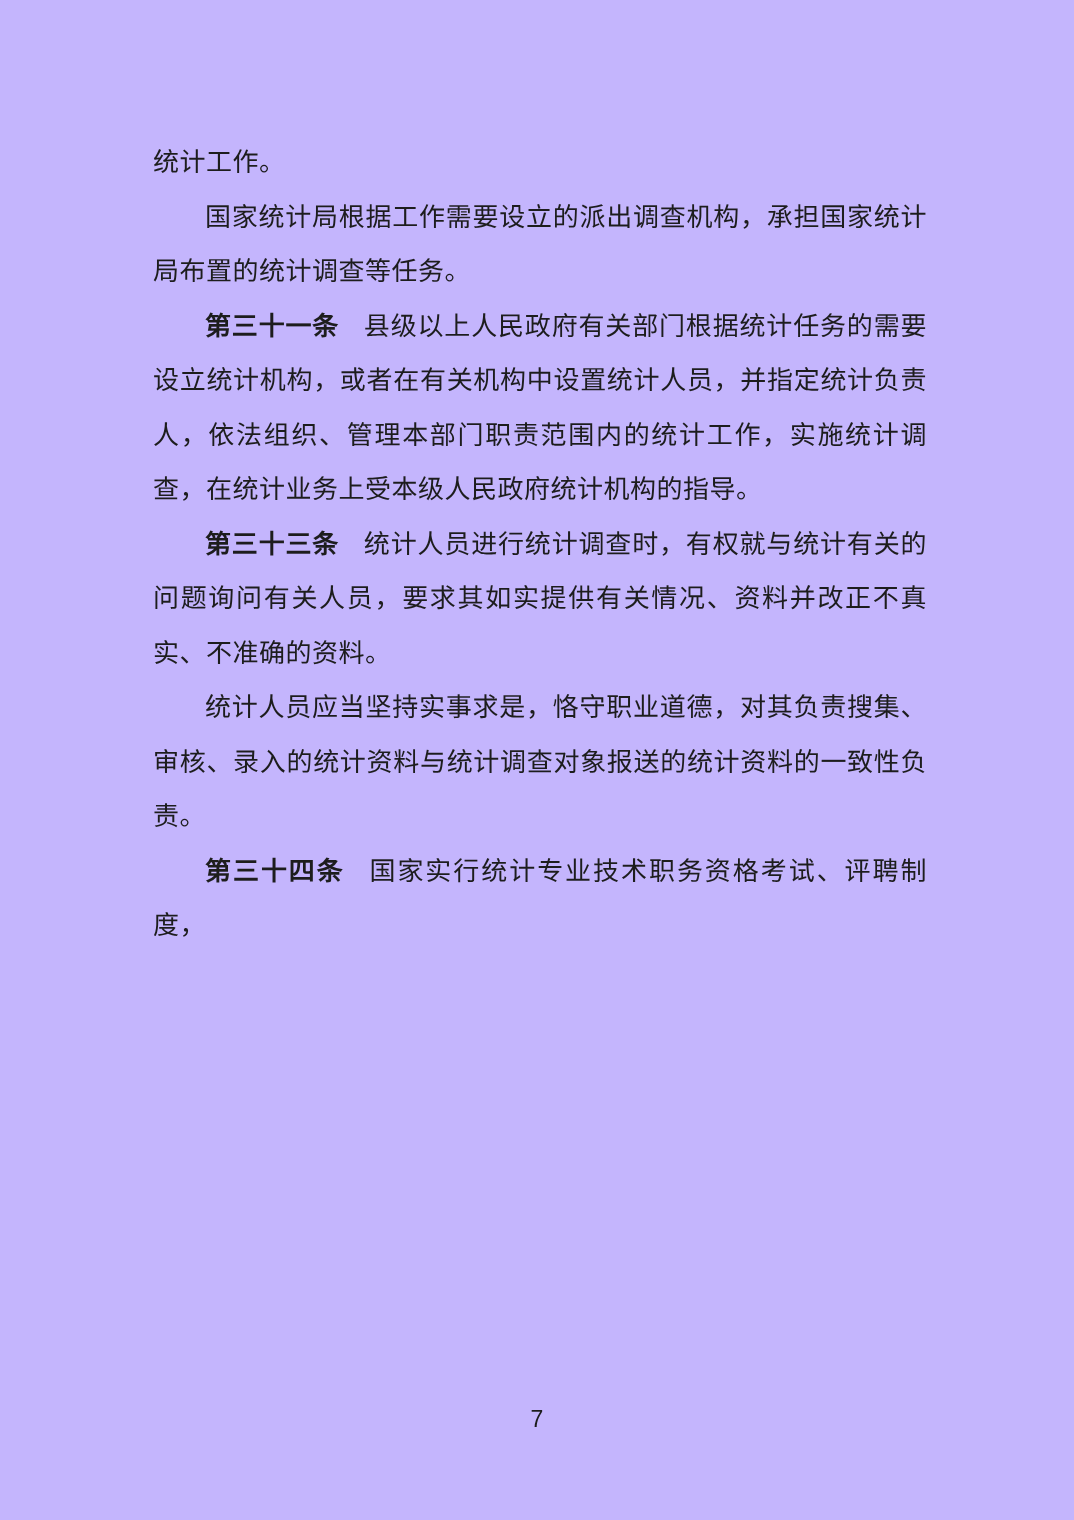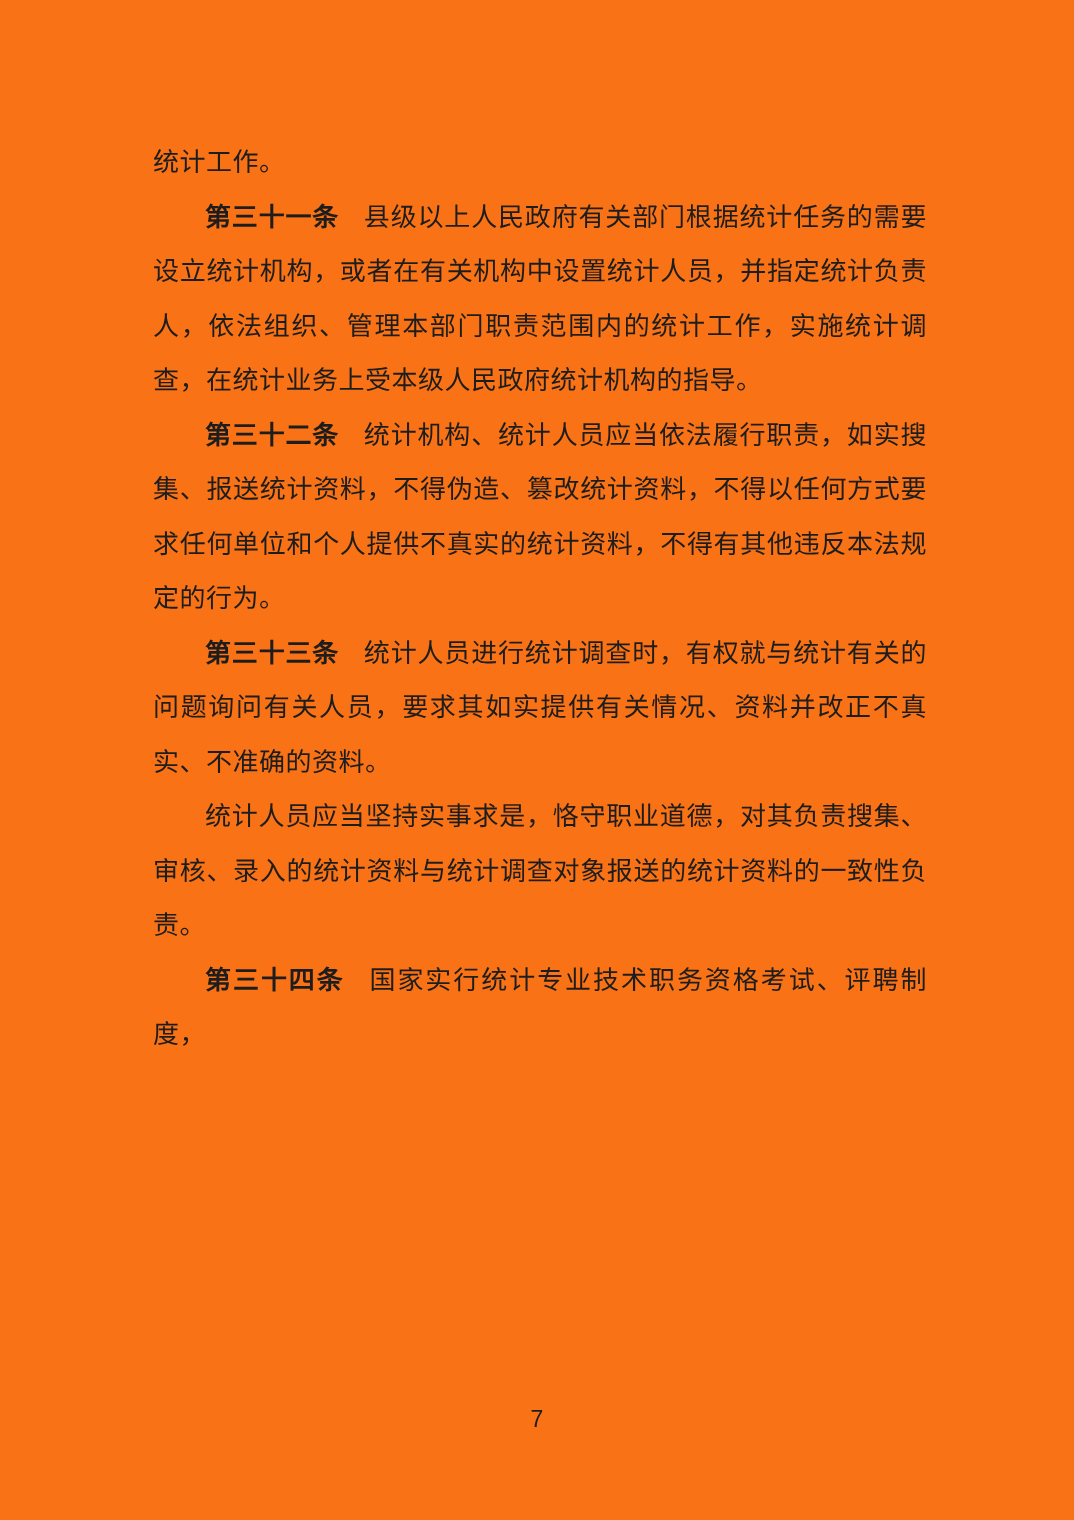--- a/index.html
+++ b/index.html
@@ -5,21 +5,21 @@
   html, body {
     margin: 0;
     padding: 0;
     background: #ffffff;
   }
   .page {
     position: relative;
     width: 1074px;
     height: 1520px;
     margin: 0 auto;
-    background: #f97316;
+    background: #c4b5fd;
     overflow: hidden;
     font-family: "Liberation Serif", "DejaVu Serif", serif;
     color: #1d1d1d;
   }
   .text-block {
     position: absolute;
     left: 153px;
     top: 136px;
     width: 774px;
     font-size: 26px;
@@ -54,25 +54,25 @@
 </style>
 </head>
 <body>
 
 <div class="page">
 
   <div class="text-block">
 
     <p class="para no-indent"><span>统计工作。</span></p>
 
+    <p class="para"><span>国家统计局根据工作需要设立的派出调查机构，承担国家统计局布置的统计调查等任务。</span></p>
 
 
     <p class="para"><span class="article-term">第三十一条</span><span>县级以上人民政府有关部门根据统计任务的需要设立统计机构，或者在有关机构中设置统计人员，并指定统计负责人，依法组织、管理本部门职责范围内的统计工作，实施统计调查，在统计业务上受本级人民政府统计机构的指导。</span></p>
 
-    <p class="para"><span class="article-term">第三十二条</span><span>统计机构、统计人员应当依法履行职责，如实搜集、报送统计资料，不得伪造、篡改统计资料，不得以任何方式要求任何单位和个人提供不真实的统计资料，不得有其他违反本法规定的行为。</span></p>
 
     <p class="para"><span class="article-term">第三十三条</span><span>统计人员进行统计调查时，有权就与统计有关的问题询问有关人员，要求其如实提供有关情况、资料并改正不真实、不准确的资料。</span></p>
 
     <p class="para"><span>统计人员应当坚持实事求是，恪守职业道德，对其负责搜集、审核、录入的统计资料与统计调查对象报送的统计资料的一致性负责。</span></p>
 
 
     <p class="para"><span class="article-term">第三十四条</span><span>国家实行统计专业技术职务资格考试、评聘制度，</span></p>
 
   </div>
 

